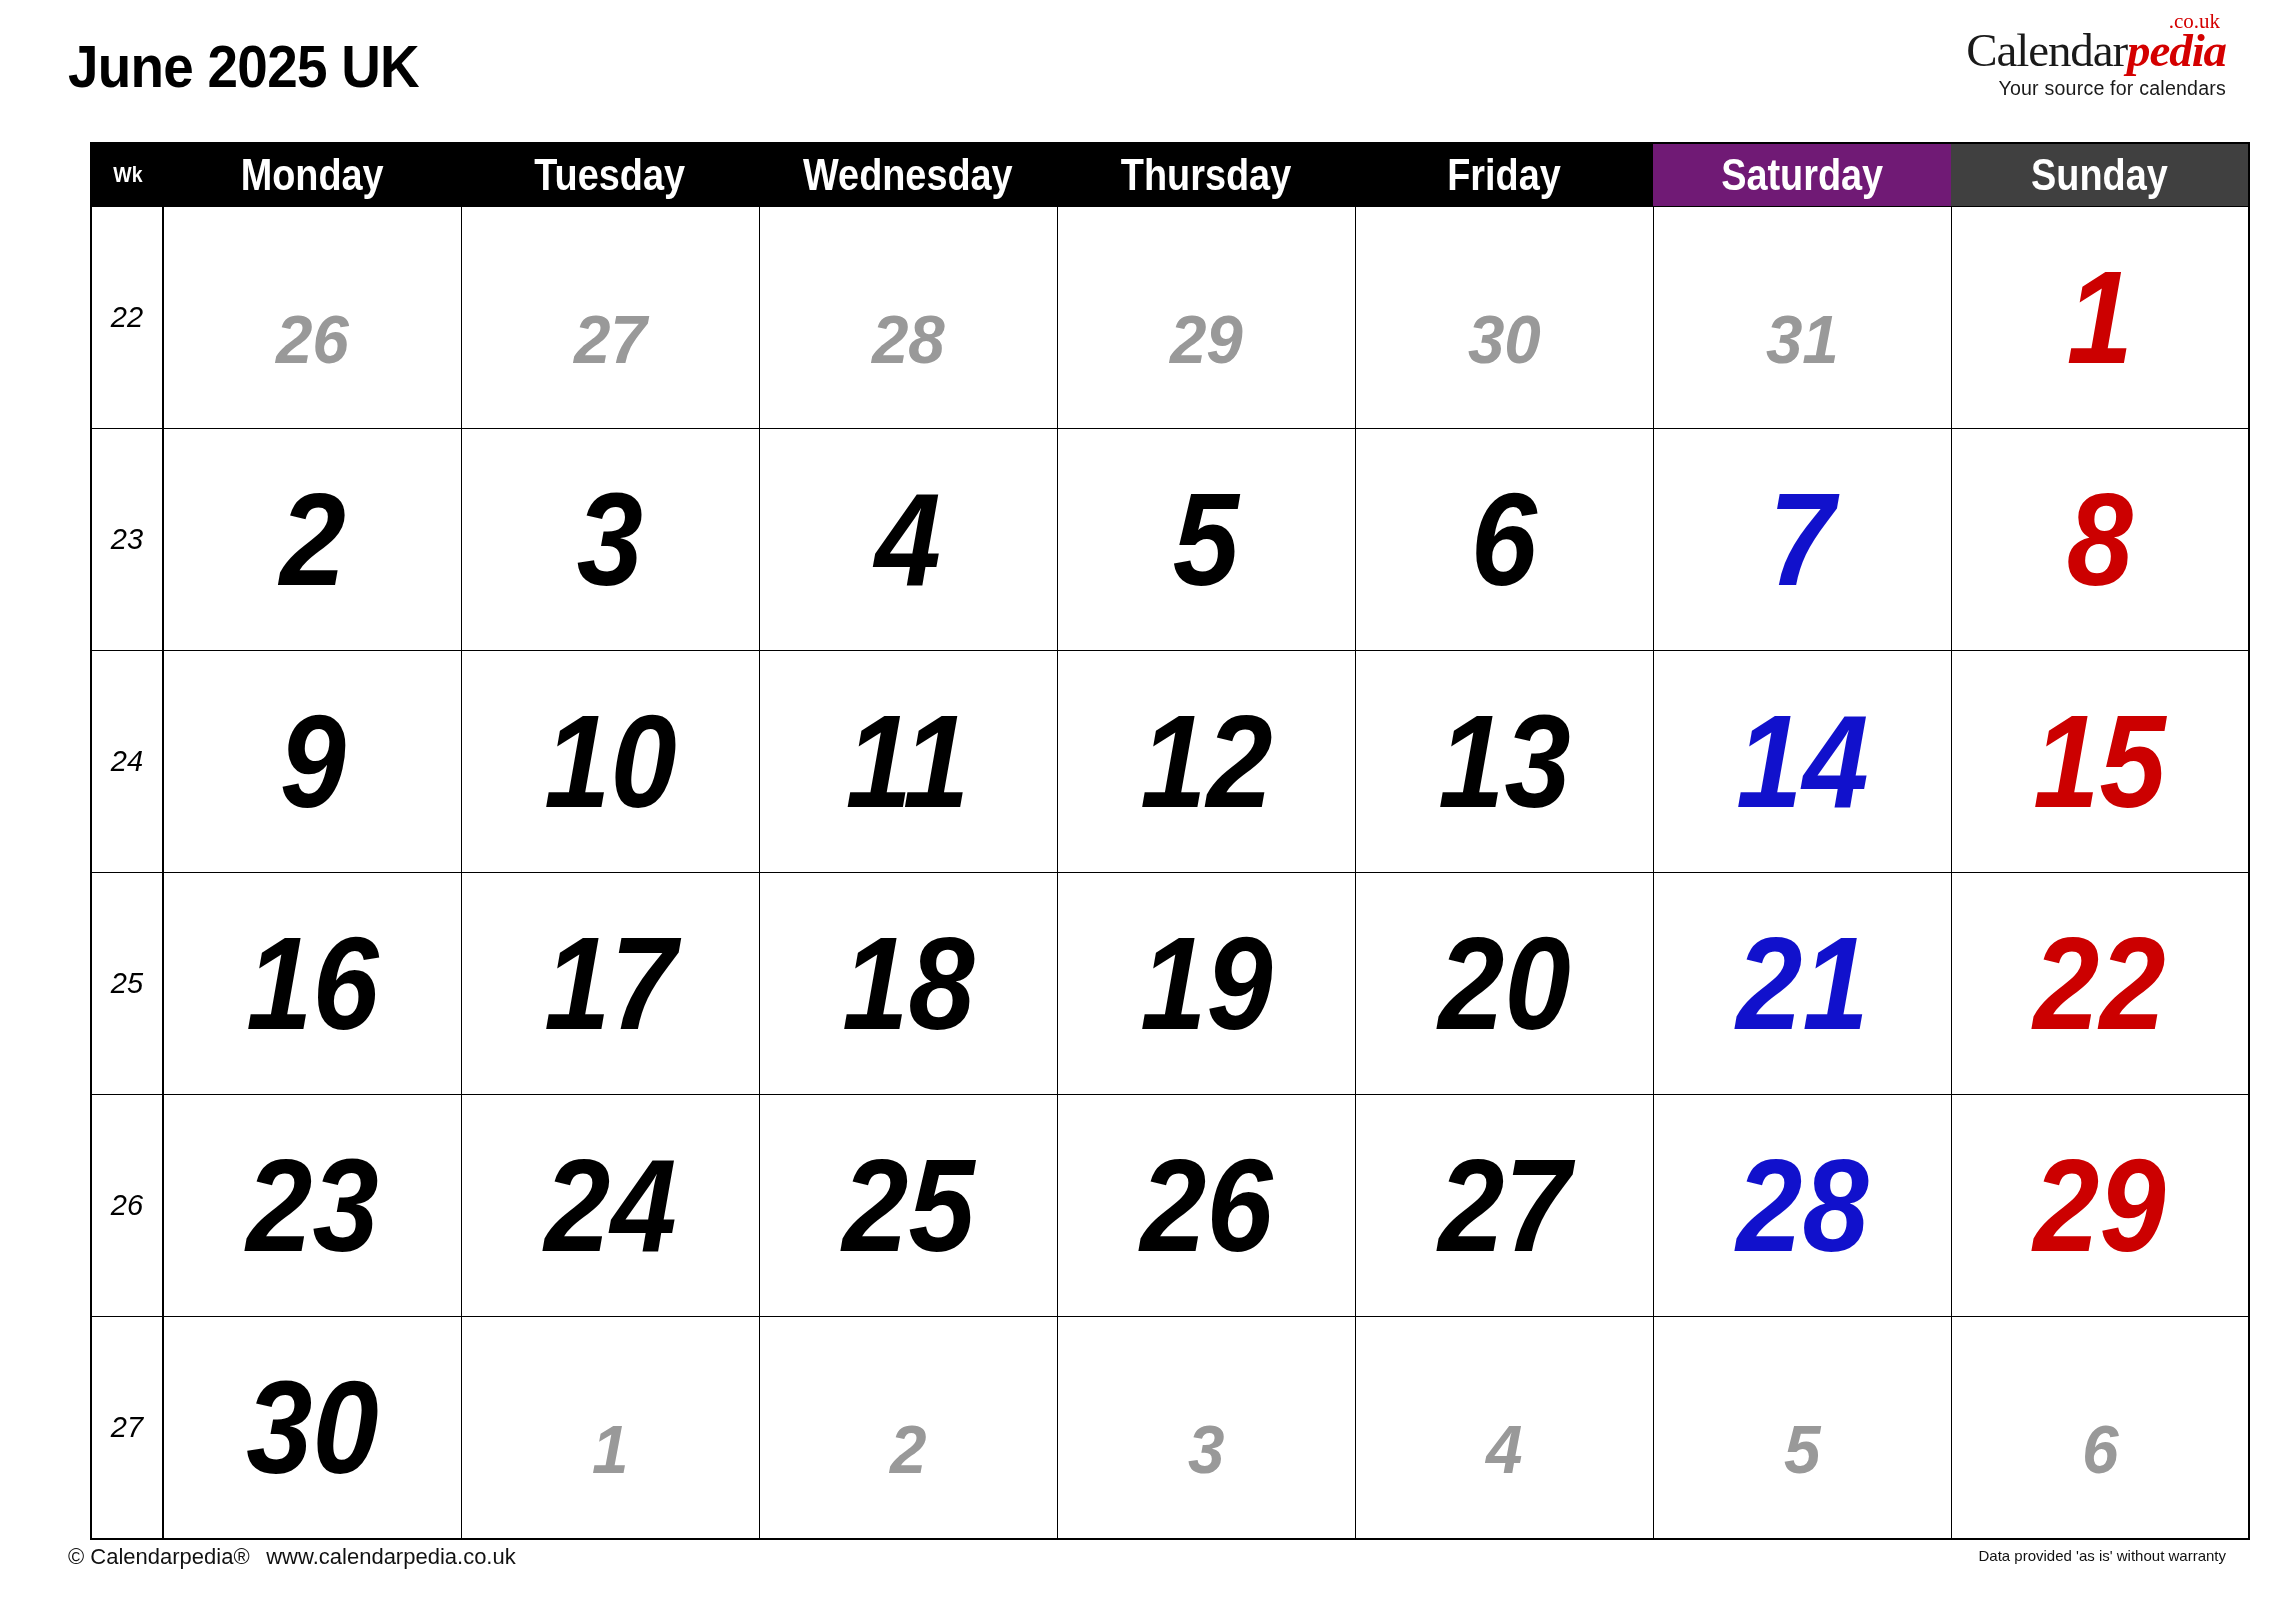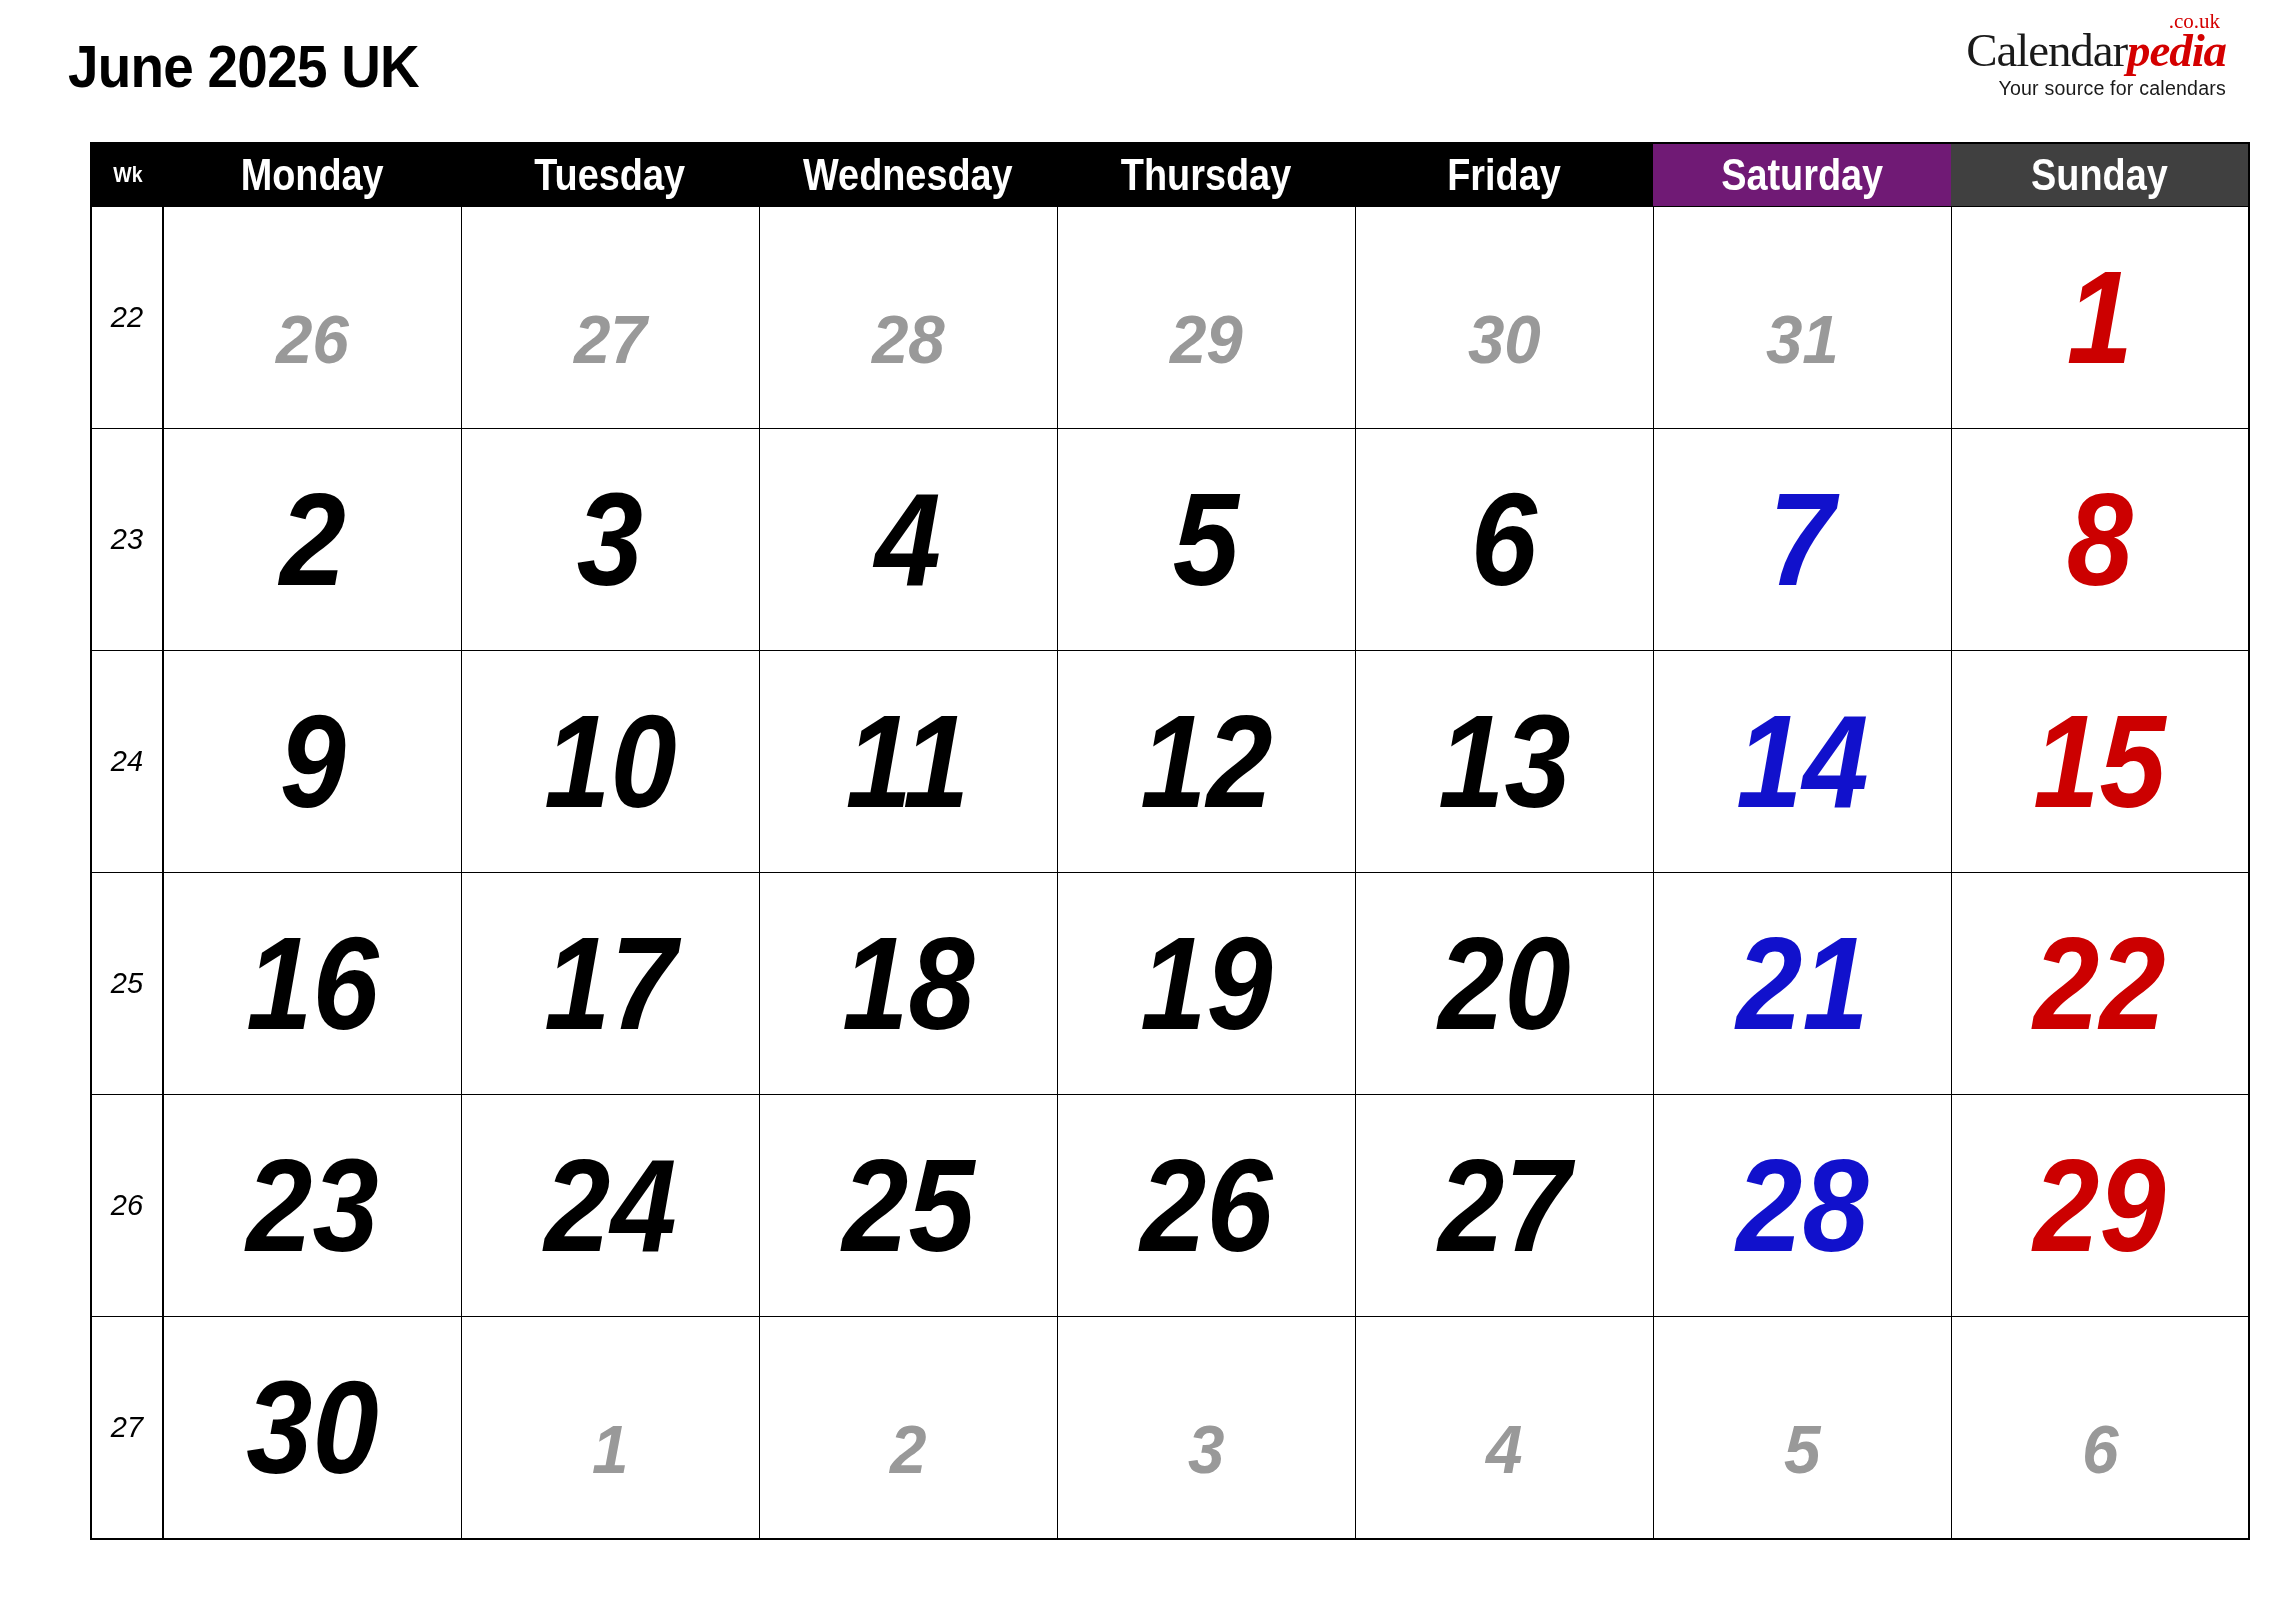--- a/index.html
+++ b/index.html
@@ -288,15 +288,19 @@
             <td class="daycell other"><span class="dnum">2</span></td>
             <td class="daycell other"><span class="dnum">3</span></td>
             <td class="daycell other"><span class="dnum">4</span></td>
             <td class="daycell other"><span class="dnum">5</span></td>
             <td class="daycell other"><span class="dnum">6</span></td>
           </tr>
         </tbody>
     </table>
   </div>
 
+  <div class="footer">
+    <div class="footer-left"><span>© Calendarpedia®</span><span class="sp"></span><span>www.calendarpedia.co.uk</span></div>
+    <div class="footer-right">Data provided 'as is' without warranty</div>
+  </div>
 
 </div>
 
 
 </body></html>

